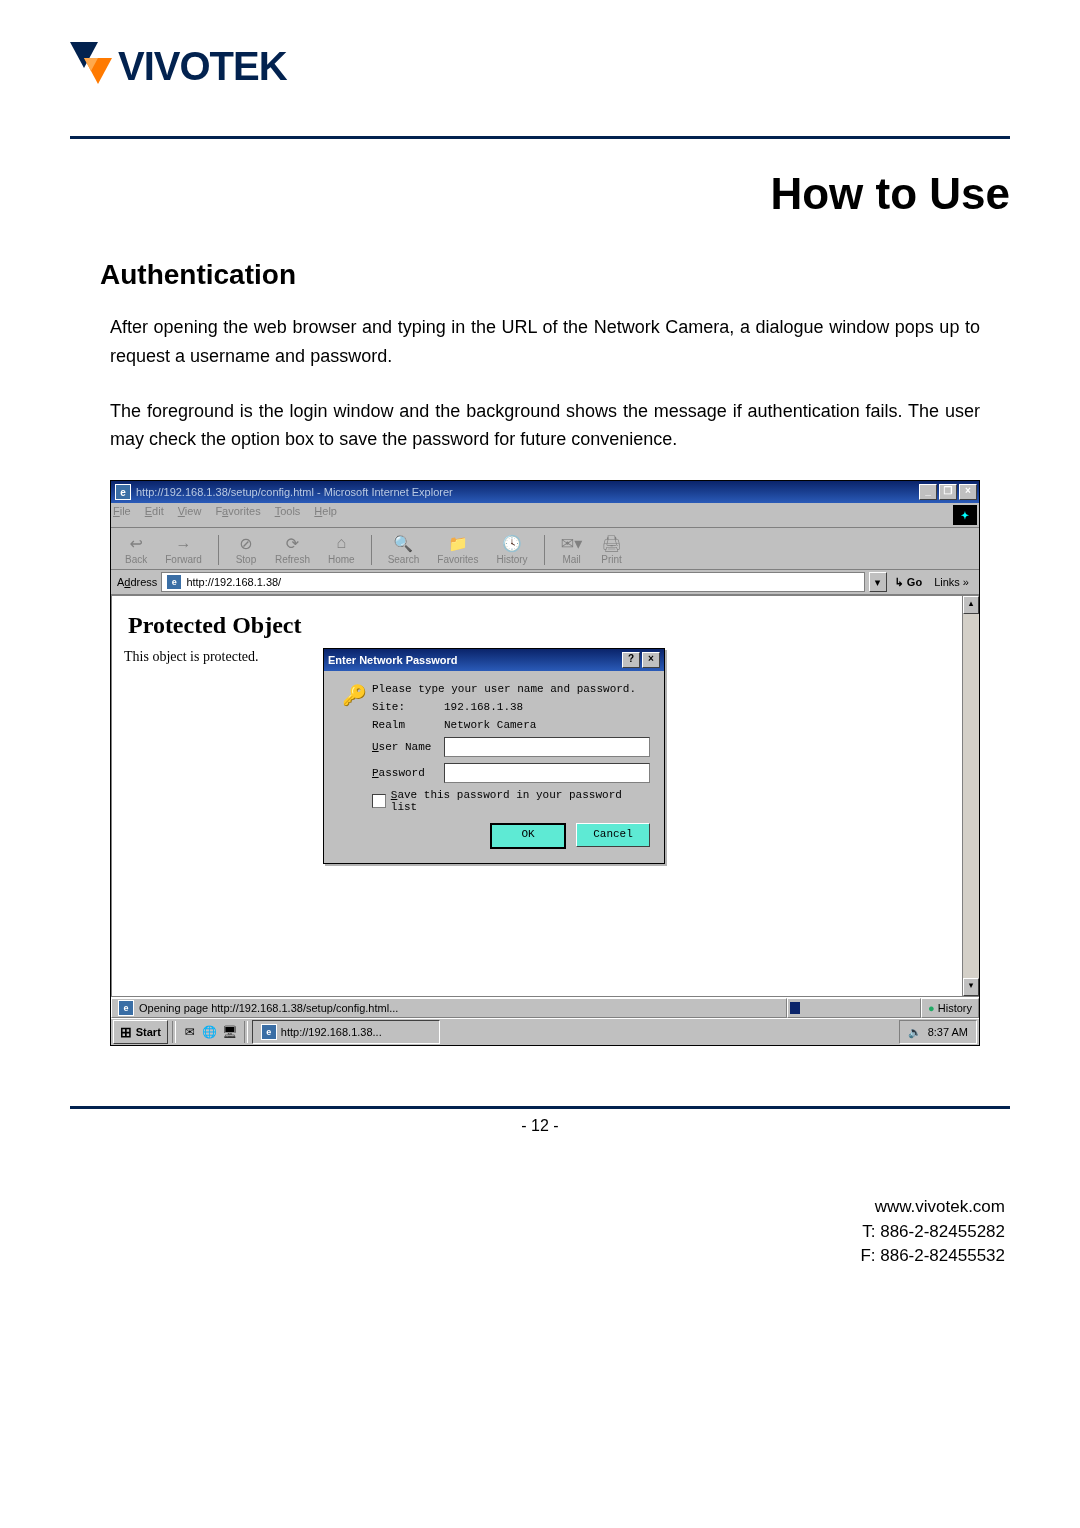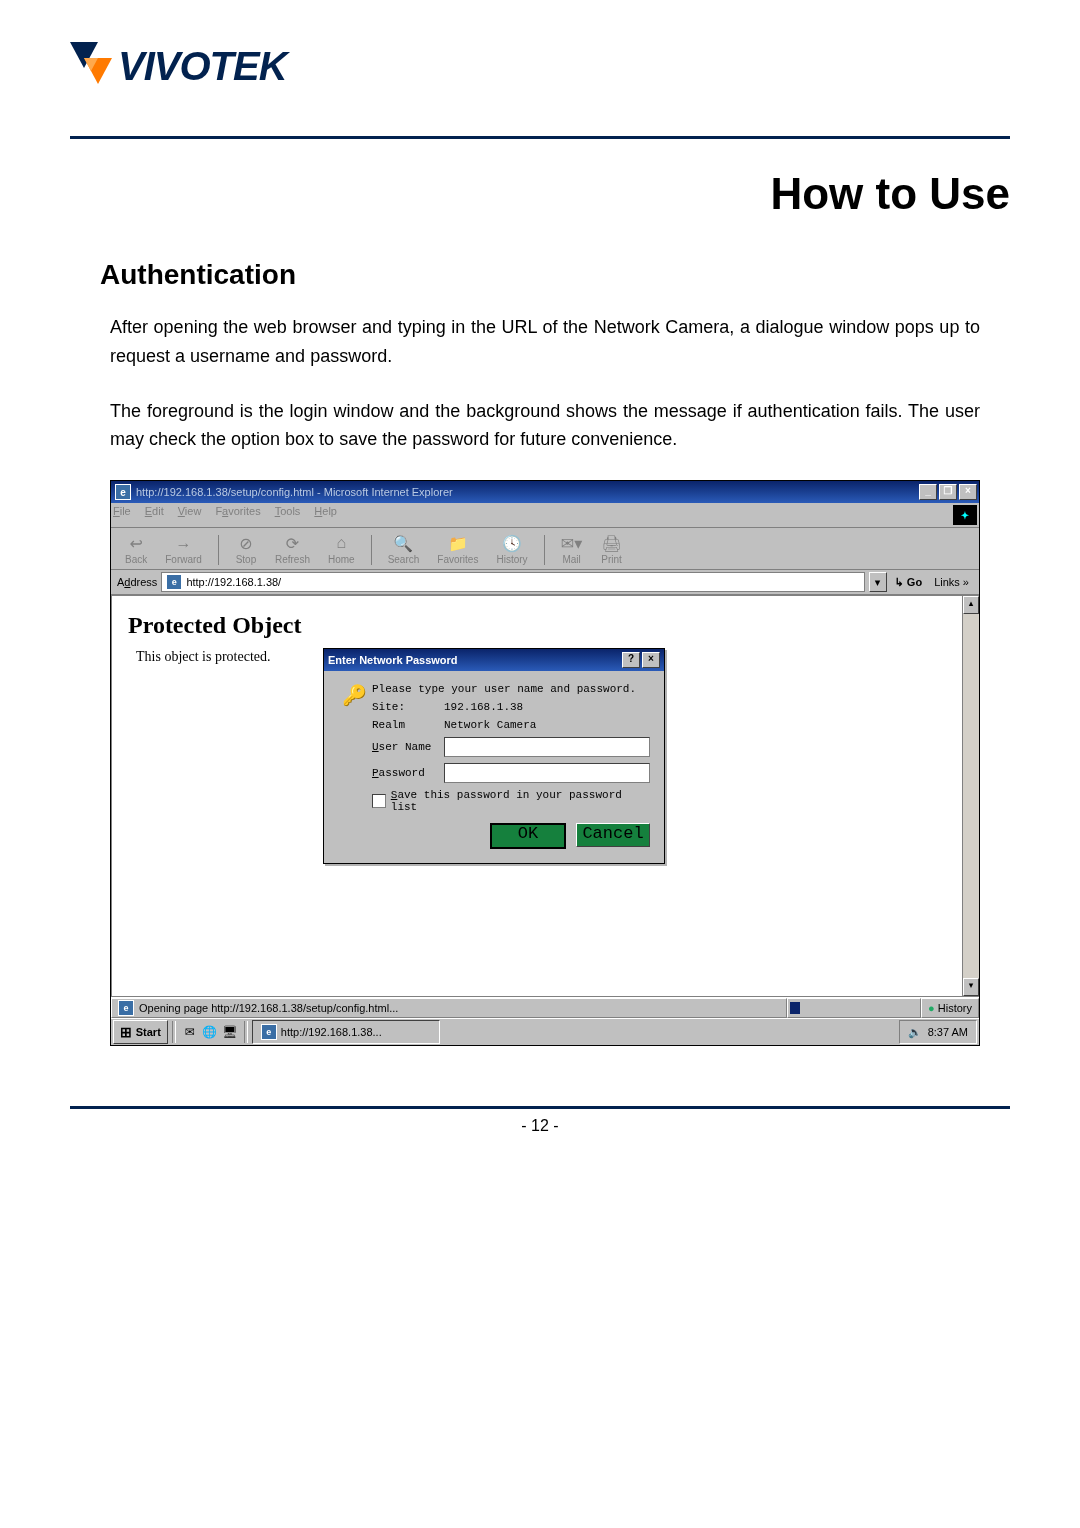--- a/index.html
+++ b/index.html
@@ -28,21 +28,20 @@
   }
   .logo-mark svg { width:100%; height:100%; display:block; }
   .logo-text {
     font-weight: 900;
     font-size: 40px;
     letter-spacing: -1px;
     color: #02224f;
     font-family: Arial, sans-serif;
     line-height: 1;
     margin-top: 6px;
-    font-style: italic;
   }
   .thick-rule {
     border: none;
     border-top: 3px solid #02224f;
     margin: 0 0 30px 0;
   }
   h1.title {
     font-size: 44px;
     font-weight: 900;
     margin: 12px 0 40px 30px;
@@ -131,21 +130,21 @@
     position:absolute; right:0; top:0; bottom:0; width:16px; background:#d4d0c8;
     border-left:1px solid #808080;
   }
   .scroll-thumb-up{position:absolute;top:0;right:0;left:0;height:16px;background:#c0c0c0;border:1px solid #fff;border-right-color:#404040;border-bottom-color:#404040;text-align:center;font-size:9px;line-height:13px;}
   .scroll-thumb-dn{position:absolute;bottom:0;right:0;left:0;height:16px;background:#c0c0c0;border:1px solid #fff;border-right-color:#404040;border-bottom-color:#404040;text-align:center;font-size:9px;line-height:13px;}
   .protected-h {
     font-family: "Times New Roman", serif;
     font-size: 24px; font-weight: bold;
     margin: 16px 0 10px 16px;
   }
-  .protected-p { font-family:"Times New Roman",serif; font-size:14px; margin-left:24px;}
+  .protected-p { font-family:"Times New Roman",serif; font-size:14px; margin-left:12px;}
   
   .authdlg {
     position:absolute;
     left:211px; top:52px;
     width:340px;
     border:1px solid #000;
     background:#c0c0c0;
     box-shadow: 2px 2px 0 rgba(0,0,0,0.3);
   }
   .authdlg .dlg-title {
@@ -172,23 +171,23 @@
   .dlg-icon {
     width:34px; display:flex; justify-content:center; align-items:flex-start;
   }
   .dlg-icon .keys{ font-size:20px; color:#b8860b; }
   .dlg-flex { display:flex; }
   .dlg-main { flex:1;font-family:Liberation Mono, monospace; }
   .chk { width:12px;height:12px;background:#fff;border:1px solid #808080;border-top-color:#404040;border-left-color:#404040;display:inline-block;margin-right:5px;vertical-align:middle;}
   .dlgbtns { display:flex; justify-content:flex-end; gap:10px; margin-top:10px;}
   .dlgbtn {
     width:72px; height:22px;
-    background:#15803d;
+    background:#5eead4;
     border:1px solid #fff; border-right-color:#404040;border-bottom-color:#404040;
-    text-align:center; line-height:20px; font-size:17px;
+    text-align:center; line-height:20px; font-size:11px;
   }
   .dlgbtn.default { border:2px solid #000; line-height:18px;}
   
   .ie-status {
     background:#c0c0c0; display:flex; align-items:center;
     border-top:1px solid #fff; height:20px; font-size:11px;
   }
   .ie-status .cell { border:1px solid #808080; border-top-color:#fff; border-left-color:#fff; height:18px; display:flex; align-items:center; padding:0 6px;}
   .ie-status .cell.first{ flex:1;}
   .ie-status .eicon{ width:14px;height:14px;background:#3a6ea5;border:1px solid #fff;color:#fff;font-size:9px;display:flex;align-items:center;justify-content:center;margin-right:5px;font-weight:bold;}
@@ -416,13 +415,18 @@
       <div class="tray">
         <span>🔈</span>
         <span>8:37 AM</span>
       </div>
     </div>
   </div>
 
   <hr class="rule2">
   <div class="pgnum">- 12 -</div>
 
+  <div class="contact">
+    <div>www.vivotek.com</div>
+    <div>T: 886-2-82455282</div>
+    <div>F: 886-2-82455532</div>
+  </div>
 </div>
 
 </body></html>

